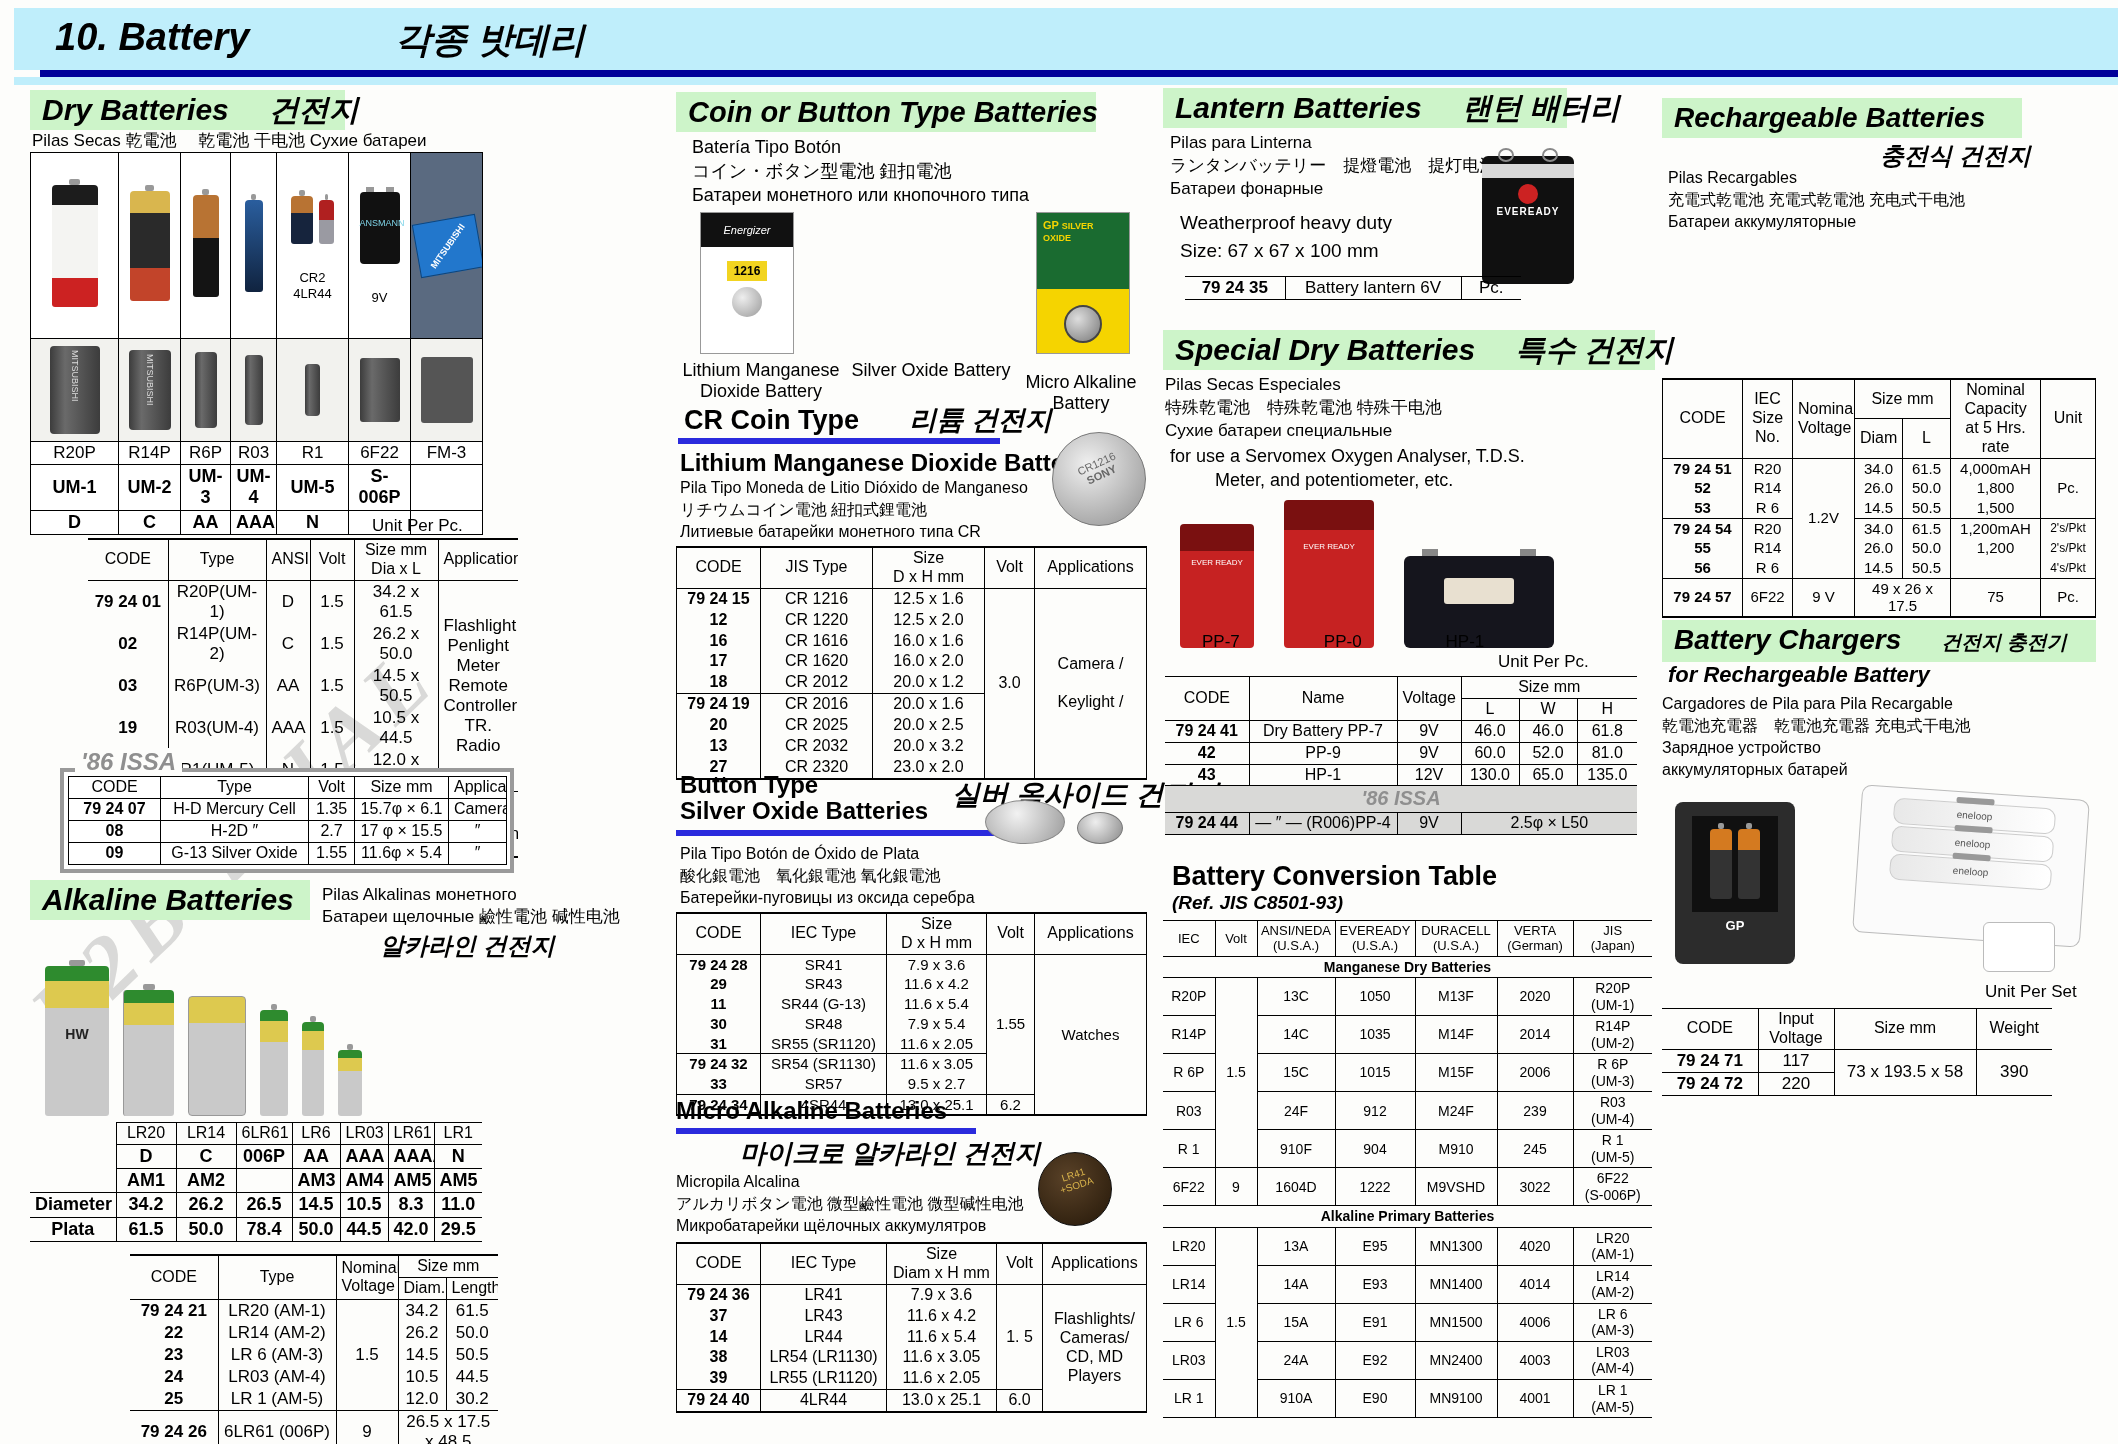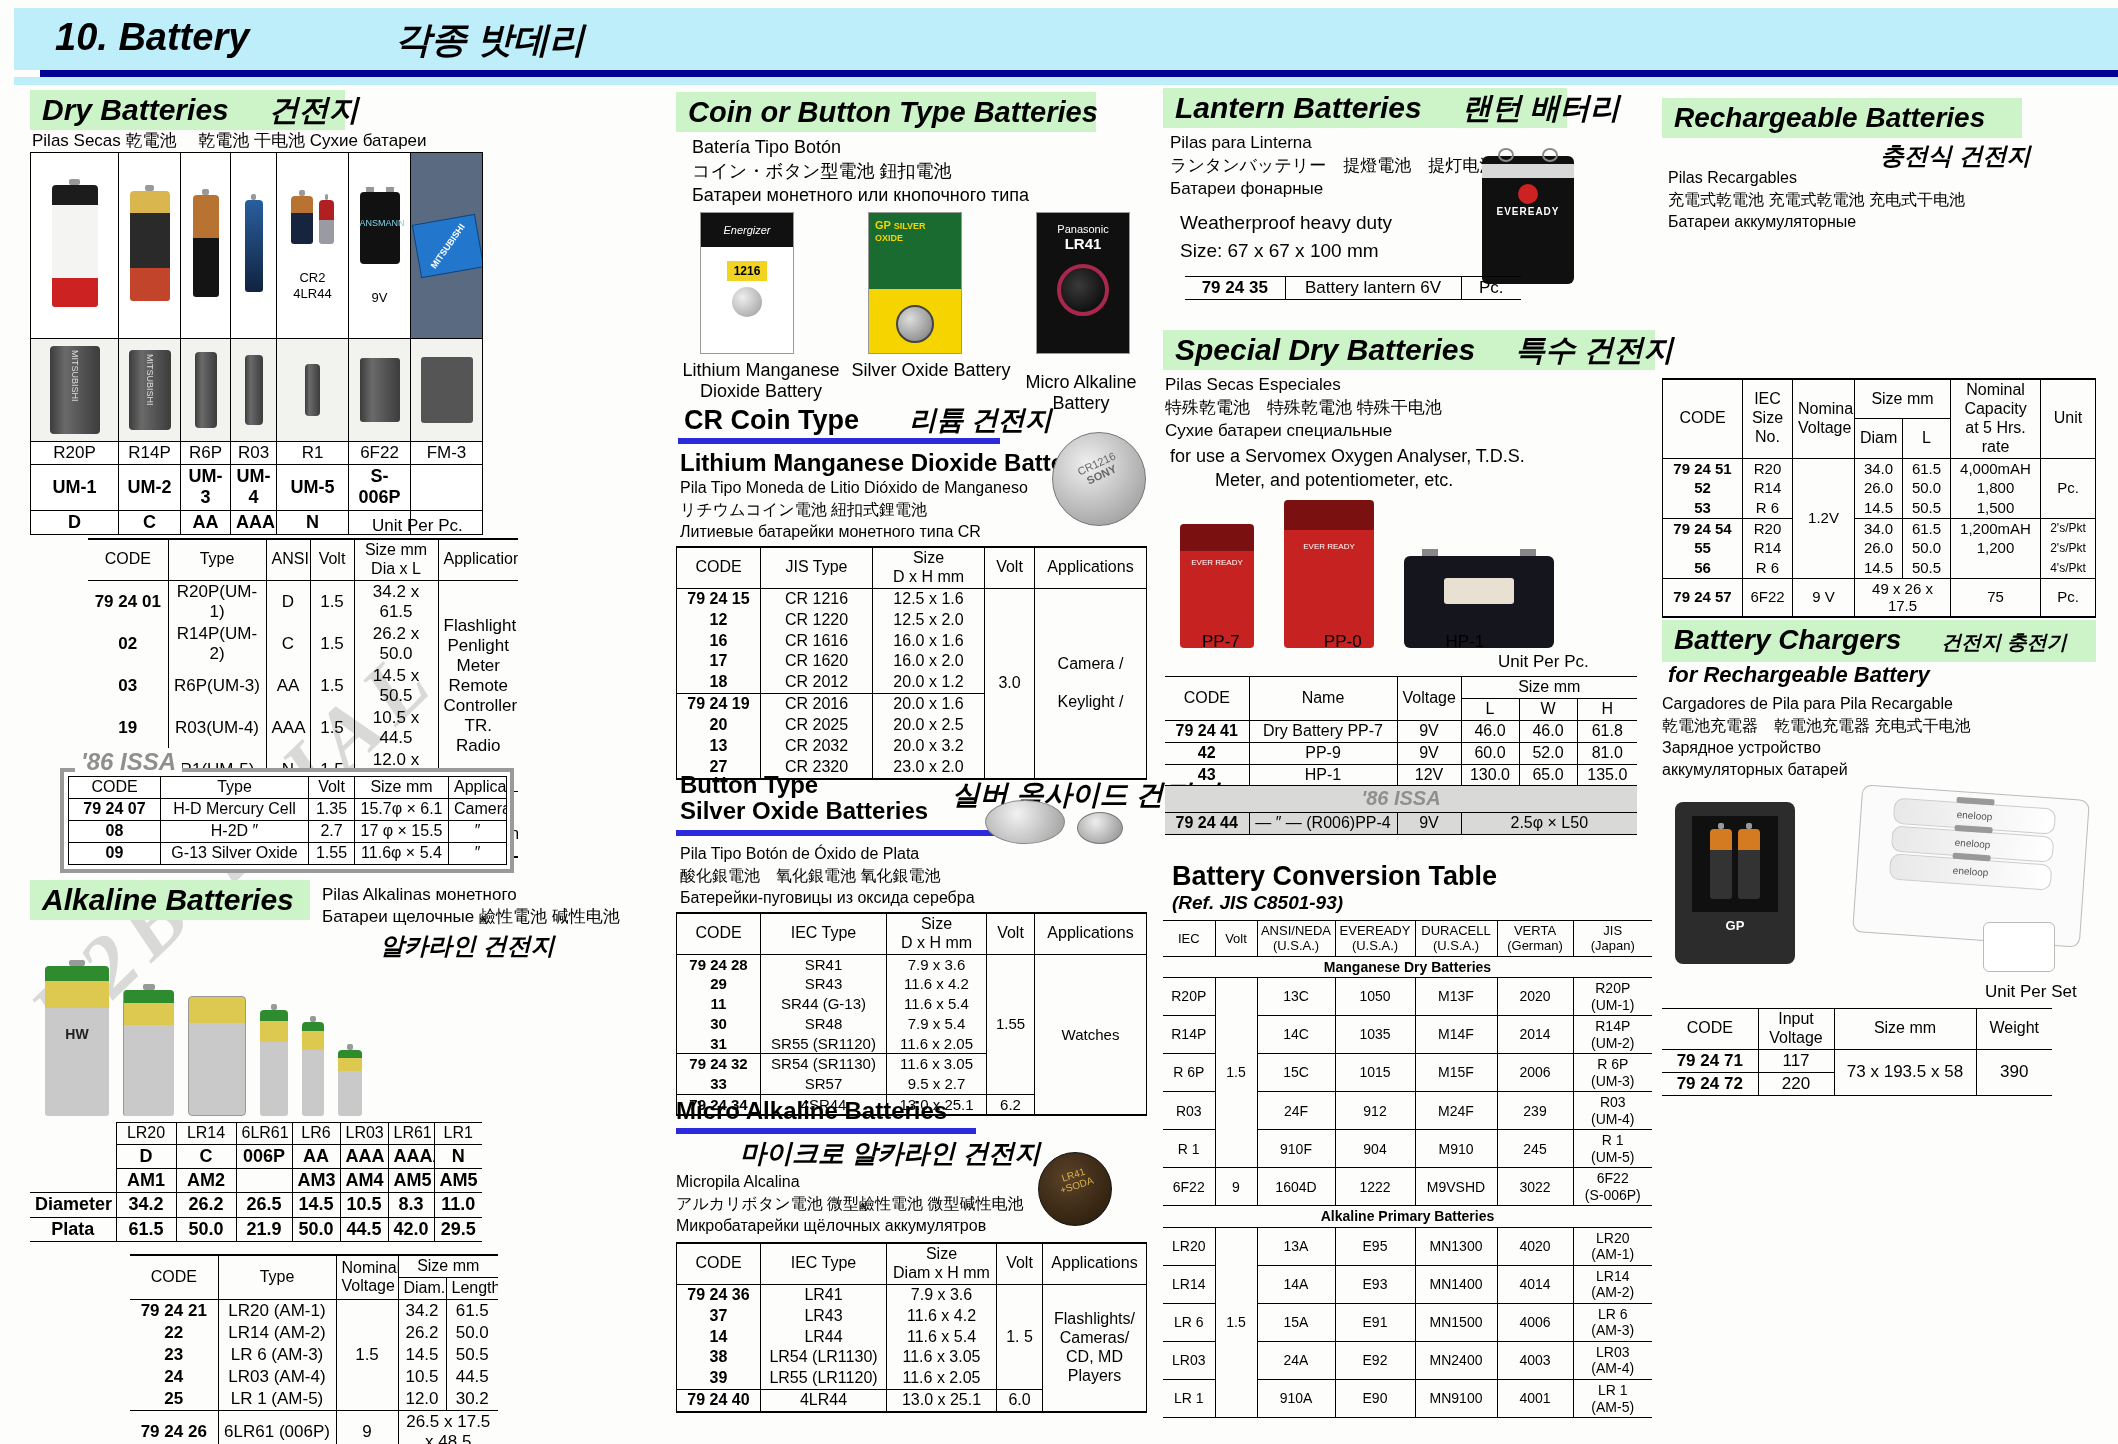--- a/index.html
+++ b/index.html
@@ -337,21 +337,21 @@
           <td>26.5</td>
           <td>14.5</td>
           <td>10.5</td>
           <td>8.3</td>
           <td>11.0</td>
         </tr>
         <tr class="b">
           <td>Plata</td>
           <td>61.5</td>
           <td>50.0</td>
-          <td>21.9</td>
+          <td>78.4</td>
           <td>50.0</td>
           <td>44.5</td>
           <td>42.0</td>
           <td>29.5</td>
         </tr>
       </tbody>
   </table>
 
   <table class="tbl nogrid open abs" style="left:130px;top:1254px;width:368px;">
     <colgroup>
@@ -423,25 +423,20 @@
   <div class="abs" style="left:700px;top:212px;width:430px;display:flex;justify-content:space-between;">
     <div class="blister" style="background:#fff;">
       <div style="height:34px;background:#111;color:#fff;font-style:italic;font-size:11px;text-align:center;line-height:34px;">Energizer</div>
       <div style="width:40px;height:20px;background:#f2d420;margin:14px auto 6px;text-align:center;font-size:12px;font-weight:bold;line-height:20px;">1216</div>
       <div class="coincircle" style="width:30px;height:30px;background:radial-gradient(circle at 35% 35%,#eee,#999);margin:4px auto;"></div>
     </div>
     <div class="blister" style="background:#f5d400;">
       <div style="height:64px;background:#1a6b30;color:#f5d400;font-size:11px;font-weight:bold;padding:6px;white-space:pre-line;"><span>GP</span> <span style="font-size:9px;">SILVER
 OXIDE</span></div>
       <div class="coincircle" style="width:34px;height:34px;background:radial-gradient(circle at 35% 35%,#ddd,#777);margin:16px auto;border:2px solid #444;"></div>
-    </div>
-    <div class="blister" style="background:#101010;">
-      <div style="color:#fff;font-size:11px;text-align:center;margin-top:10px;">Panasonic</div>
-      <div style="color:#fff;font-size:15px;font-weight:bold;text-align:center;">LR41</div>
-      <div class="coincircle" style="width:44px;height:44px;background:radial-gradient(circle at 40% 40%,#3a3a3a,#000);border:4px solid #a8274d;margin:12px auto;"></div>
     </div>
   </div>
   <div class="abs" style="left:676px;top:360px;width:470px;display:flex;justify-content:space-between;">
     <div class="capt" style="width:170px;">Lithium Manganese
 Dioxide Battery</div>
     <div class="capt" style="width:160px;">Silver Oxide Battery</div>
     <div class="capt" style="width:130px;margin-top:12px;">Micro Alkaline
 Battery</div>
   </div>
 

